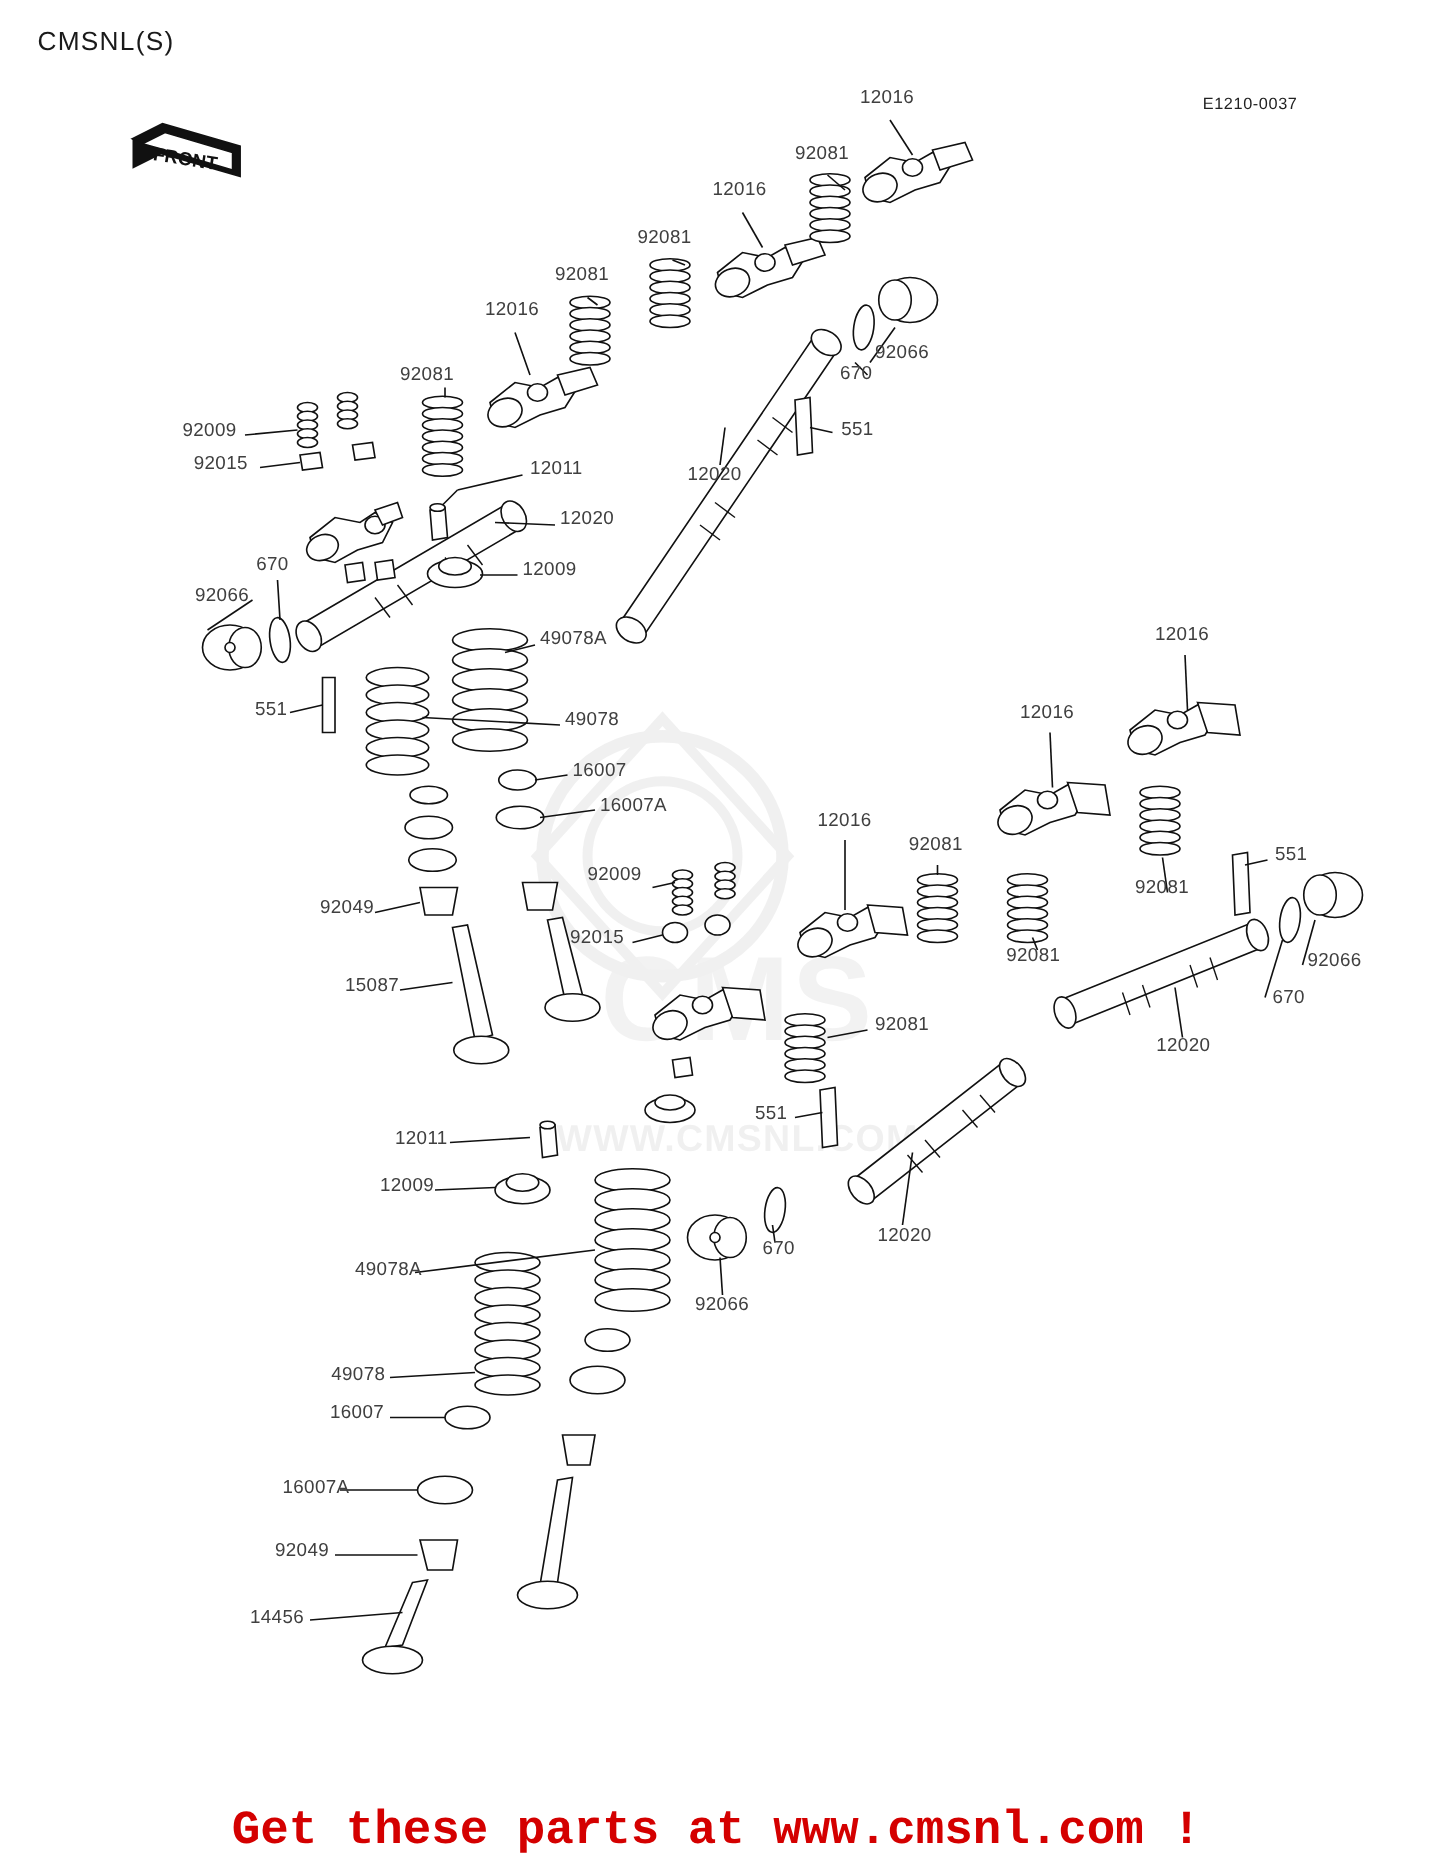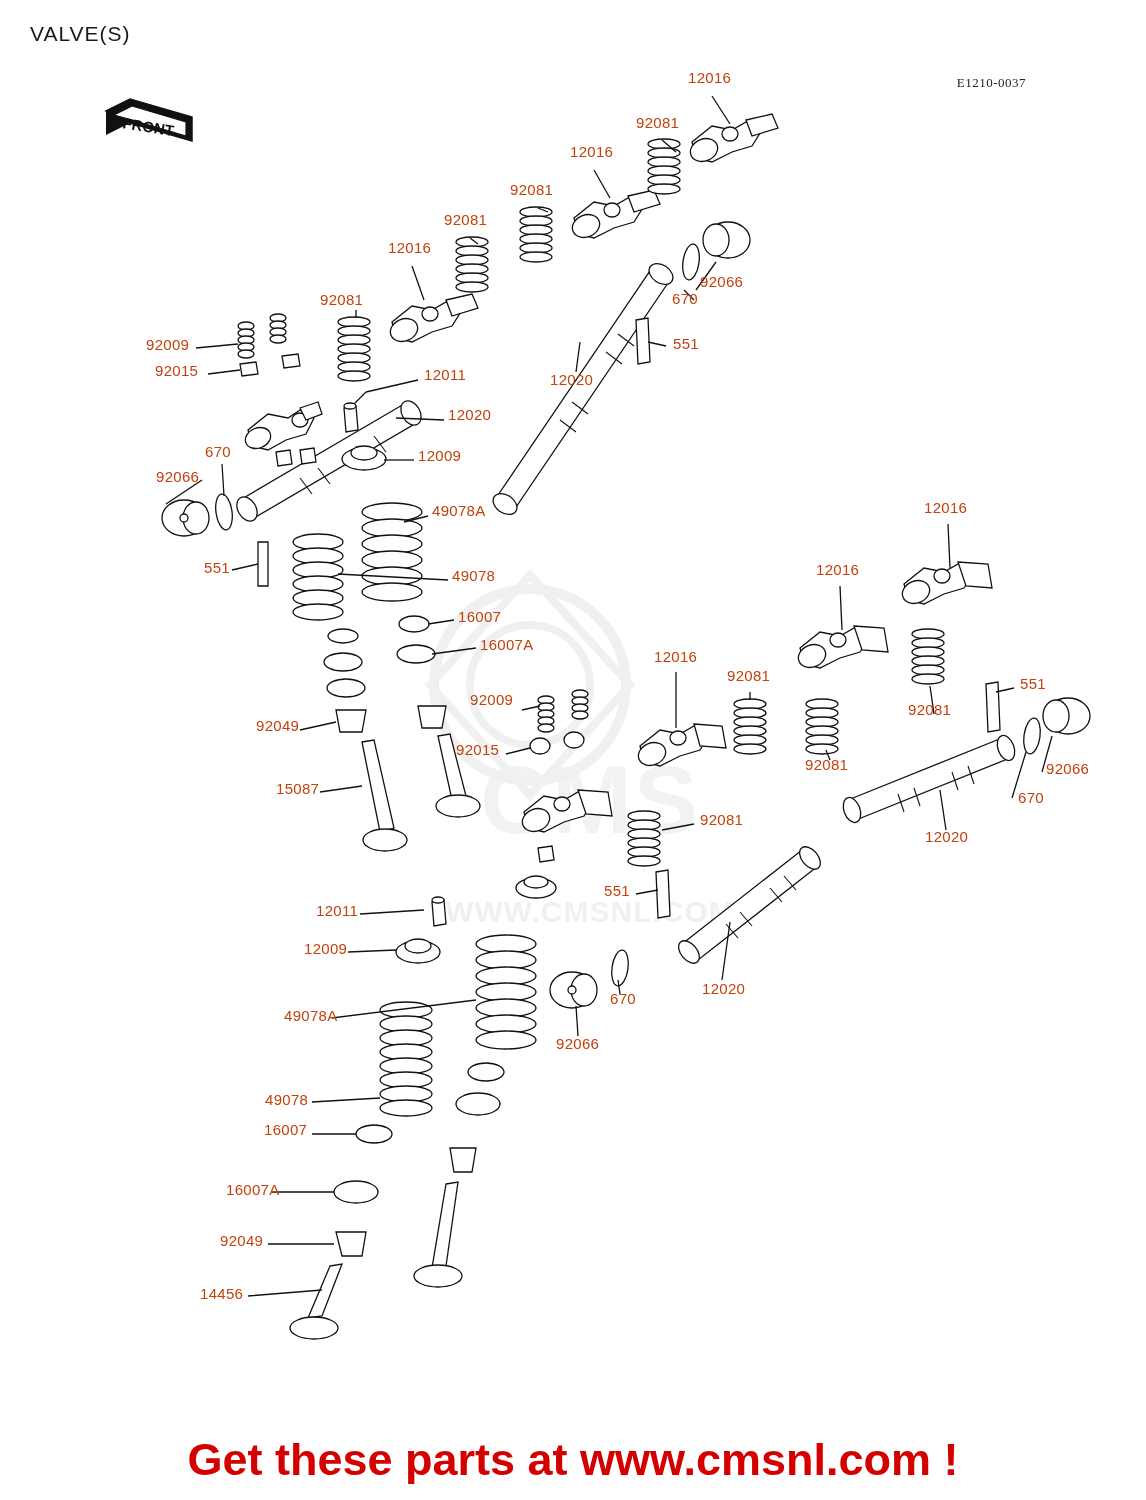--- a/index.html
+++ b/index.html
@@ -18,26 +18,26 @@
     position: absolute;
     left: 30px;
     top: 22px;
     font-size: 21px;
     letter-spacing: 1px;
     color: #1a1a1a;
     font-family: "Liberation Sans", sans-serif;
   }
   #diagram-code {
     position: absolute;
-    right: 120px;
+    right: 108px;
     top: 75px;
     font-size: 13px;
     letter-spacing: 0.5px;
     color: #222;
-    font-family: Liberation Serif, serif;
+    font-family: Liberation Sans, sans-serif;
   }
   #front-badge {
     position: absolute;
     left: 100px;
     top: 93px;
     width: 100px;
     height: 72px;
   }
   #watermark {
     position: absolute;
@@ -71,29 +71,29 @@
     color: #999;
     letter-spacing: 2px;
     font-family: "Liberation Sans", sans-serif;
   }
   #footer {
     position: absolute;
     left: 0;
     bottom: 14px;
     width: 100%;
     text-align: center;
-    font-size: 45px;
+    font-size: 38px;
     font-weight: bold;
     color: #d40000;
-    font-family: Liberation Sans, sans-serif;
+    font-family: Liberation Mono, monospace;
   }
   .callout {
     position: absolute;
     font-size: 15px;
-    color: #c2410c;
+    color: #404040;
     white-space: nowrap;
     font-family: "Liberation Sans", sans-serif;
     letter-spacing: 0.3px;
   }
   svg.art {
     position: absolute;
     left: 0;
     top: 0;
   }
   .leader {
@@ -108,21 +108,21 @@
   }
   .part-hatch {
     stroke: #111;
     fill: none;
     stroke-width: 1.1;
   }
 </style>
 </head>
 <body>
 
-<div id="page-title">VALVE(S)</div>
+<div id="page-title">CMSNL(S)</div>
 <div id="diagram-code">E1210-0037</div>
 
 <div id="front-badge">
   <svg width="100" height="72" viewBox="0 0 100 72">
     <g>
       <path d="M6 18 L30 6 L92 24 L92 48 L30 30 Z" fill="#111" stroke="#111" stroke-width="1.5"></path>
       <path d="M14 22 L32 13 L86 29 L86 43 L32 27 Z" fill="#ffffff" stroke="#111" stroke-width="1.2"></path>
       <text x="22" y="35" font-family="Liberation Sans, sans-serif" font-size="15" font-weight="bold" fill="#111" transform="rotate(9 22 35)">FRONT</text>
       <path d="M6 18 L6 42 L30 30 Z" fill="#111"></path>
     </g>

